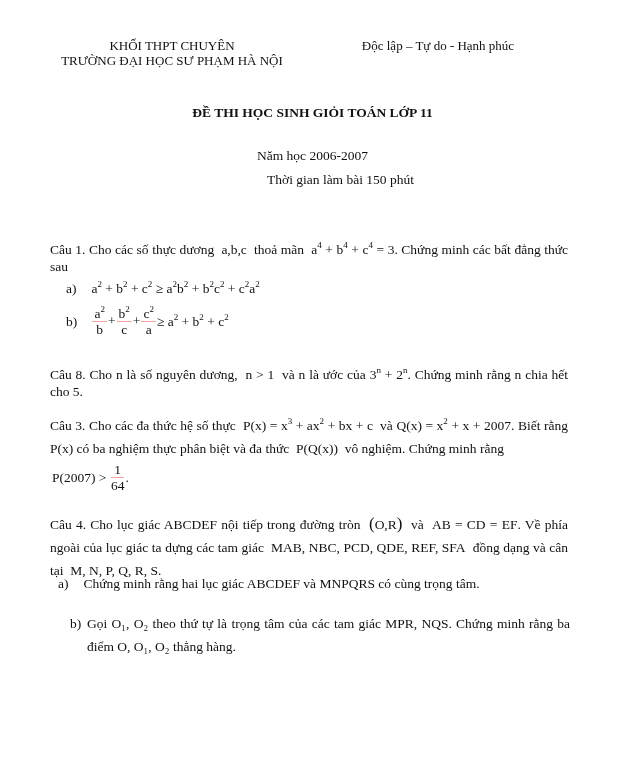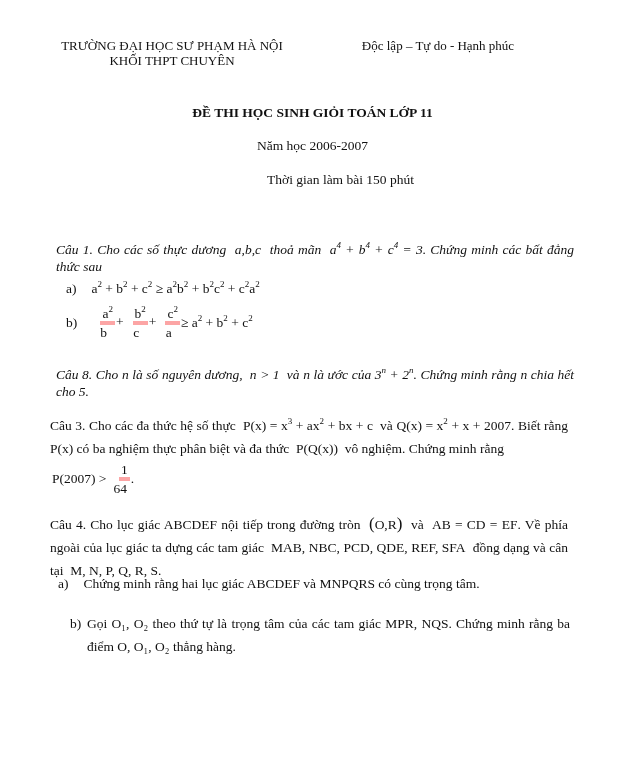--- a/index.html
+++ b/index.html
@@ -5,39 +5,39 @@
     html, body { margin: 0; padding: 0; background: #ffffff; }
     body {
       width: 625px; height: 767px; position: relative; overflow: hidden;
       font-family: "Liberation Serif", "DejaVu Serif", serif;
       color: #111111; font-size: 13.5px;
     }
     .abs { position: absolute; }
     .hdr-left { left: 52px; top: 38px; width: 240px; text-align: center; line-height: 15px; font-size: 13px; }
     .hdr-right { left: 302px; top: 38px; width: 272px; text-align: center; line-height: 15px; font-size: 13px; }
     .title { left: 0; width: 625px; top: 105px; text-align: center; font-weight: bold; font-size: 13.5px; }
-    .year { left: 0; width: 625px; top: 138px; text-align: center; }
+    .year { left: 0; width: 625px; top: 148px; text-align: center; }
     .time { left: 0; width: 625px; top: 172px; text-align: center; padding-left: 28px; }
-    .para { left: 56px; width: 518px; text-align: justify; line-height: 17px; font-style: italic; }
+    .para { left: 50px; width: 518px; text-align: justify; line-height: 17px; }
     .para2 { left: 50px; width: 518px; text-align: justify; line-height: 23px; }
     .m { font-family: "Liberation Serif", serif; }
     sup { font-size: 9px; vertical-align: 6px; line-height: 0; }
     .frac { display: inline-block; vertical-align: middle; text-align: center; margin: 0 1px; }
-    .frac .num { display: block; border-bottom: 4px solid #fca5a5; padding: 0 2px; line-height: 15px; margin-left: 8px; }
+    .frac .num { display: block; border-bottom: 1px solid #fca5a5; padding: 0 2px; line-height: 15px; }
     .frac .den { display: block; line-height: 15px; }
     .sub-item { position: absolute; }
     .label { display: inline-block; width: 22px; }
     .big-paren { font-size: 17px; }
   </style>
 </head>
 <body>
 
 <div class="abs hdr-left">
+  <div>KHỐI THPT CHUYÊN</div>
   <div>TRƯỜNG ĐẠI HỌC SƯ PHẠM HÀ NỘI</div>
-  <div>KHỐI THPT CHUYÊN</div>
 </div>
 <div class="abs hdr-right">
   <div>Độc lập – Tự do - Hạnh phúc</div>
 </div>
 
 <div class="abs title">ĐỀ THI HỌC SINH GIỎI TOÁN LỚP 11</div>
 <div class="abs year">Năm học 2006-2007</div>
 <div class="abs time">Thời gian làm bài 150 phút</div>
 
 <div class="abs para" style="top:241px;">

